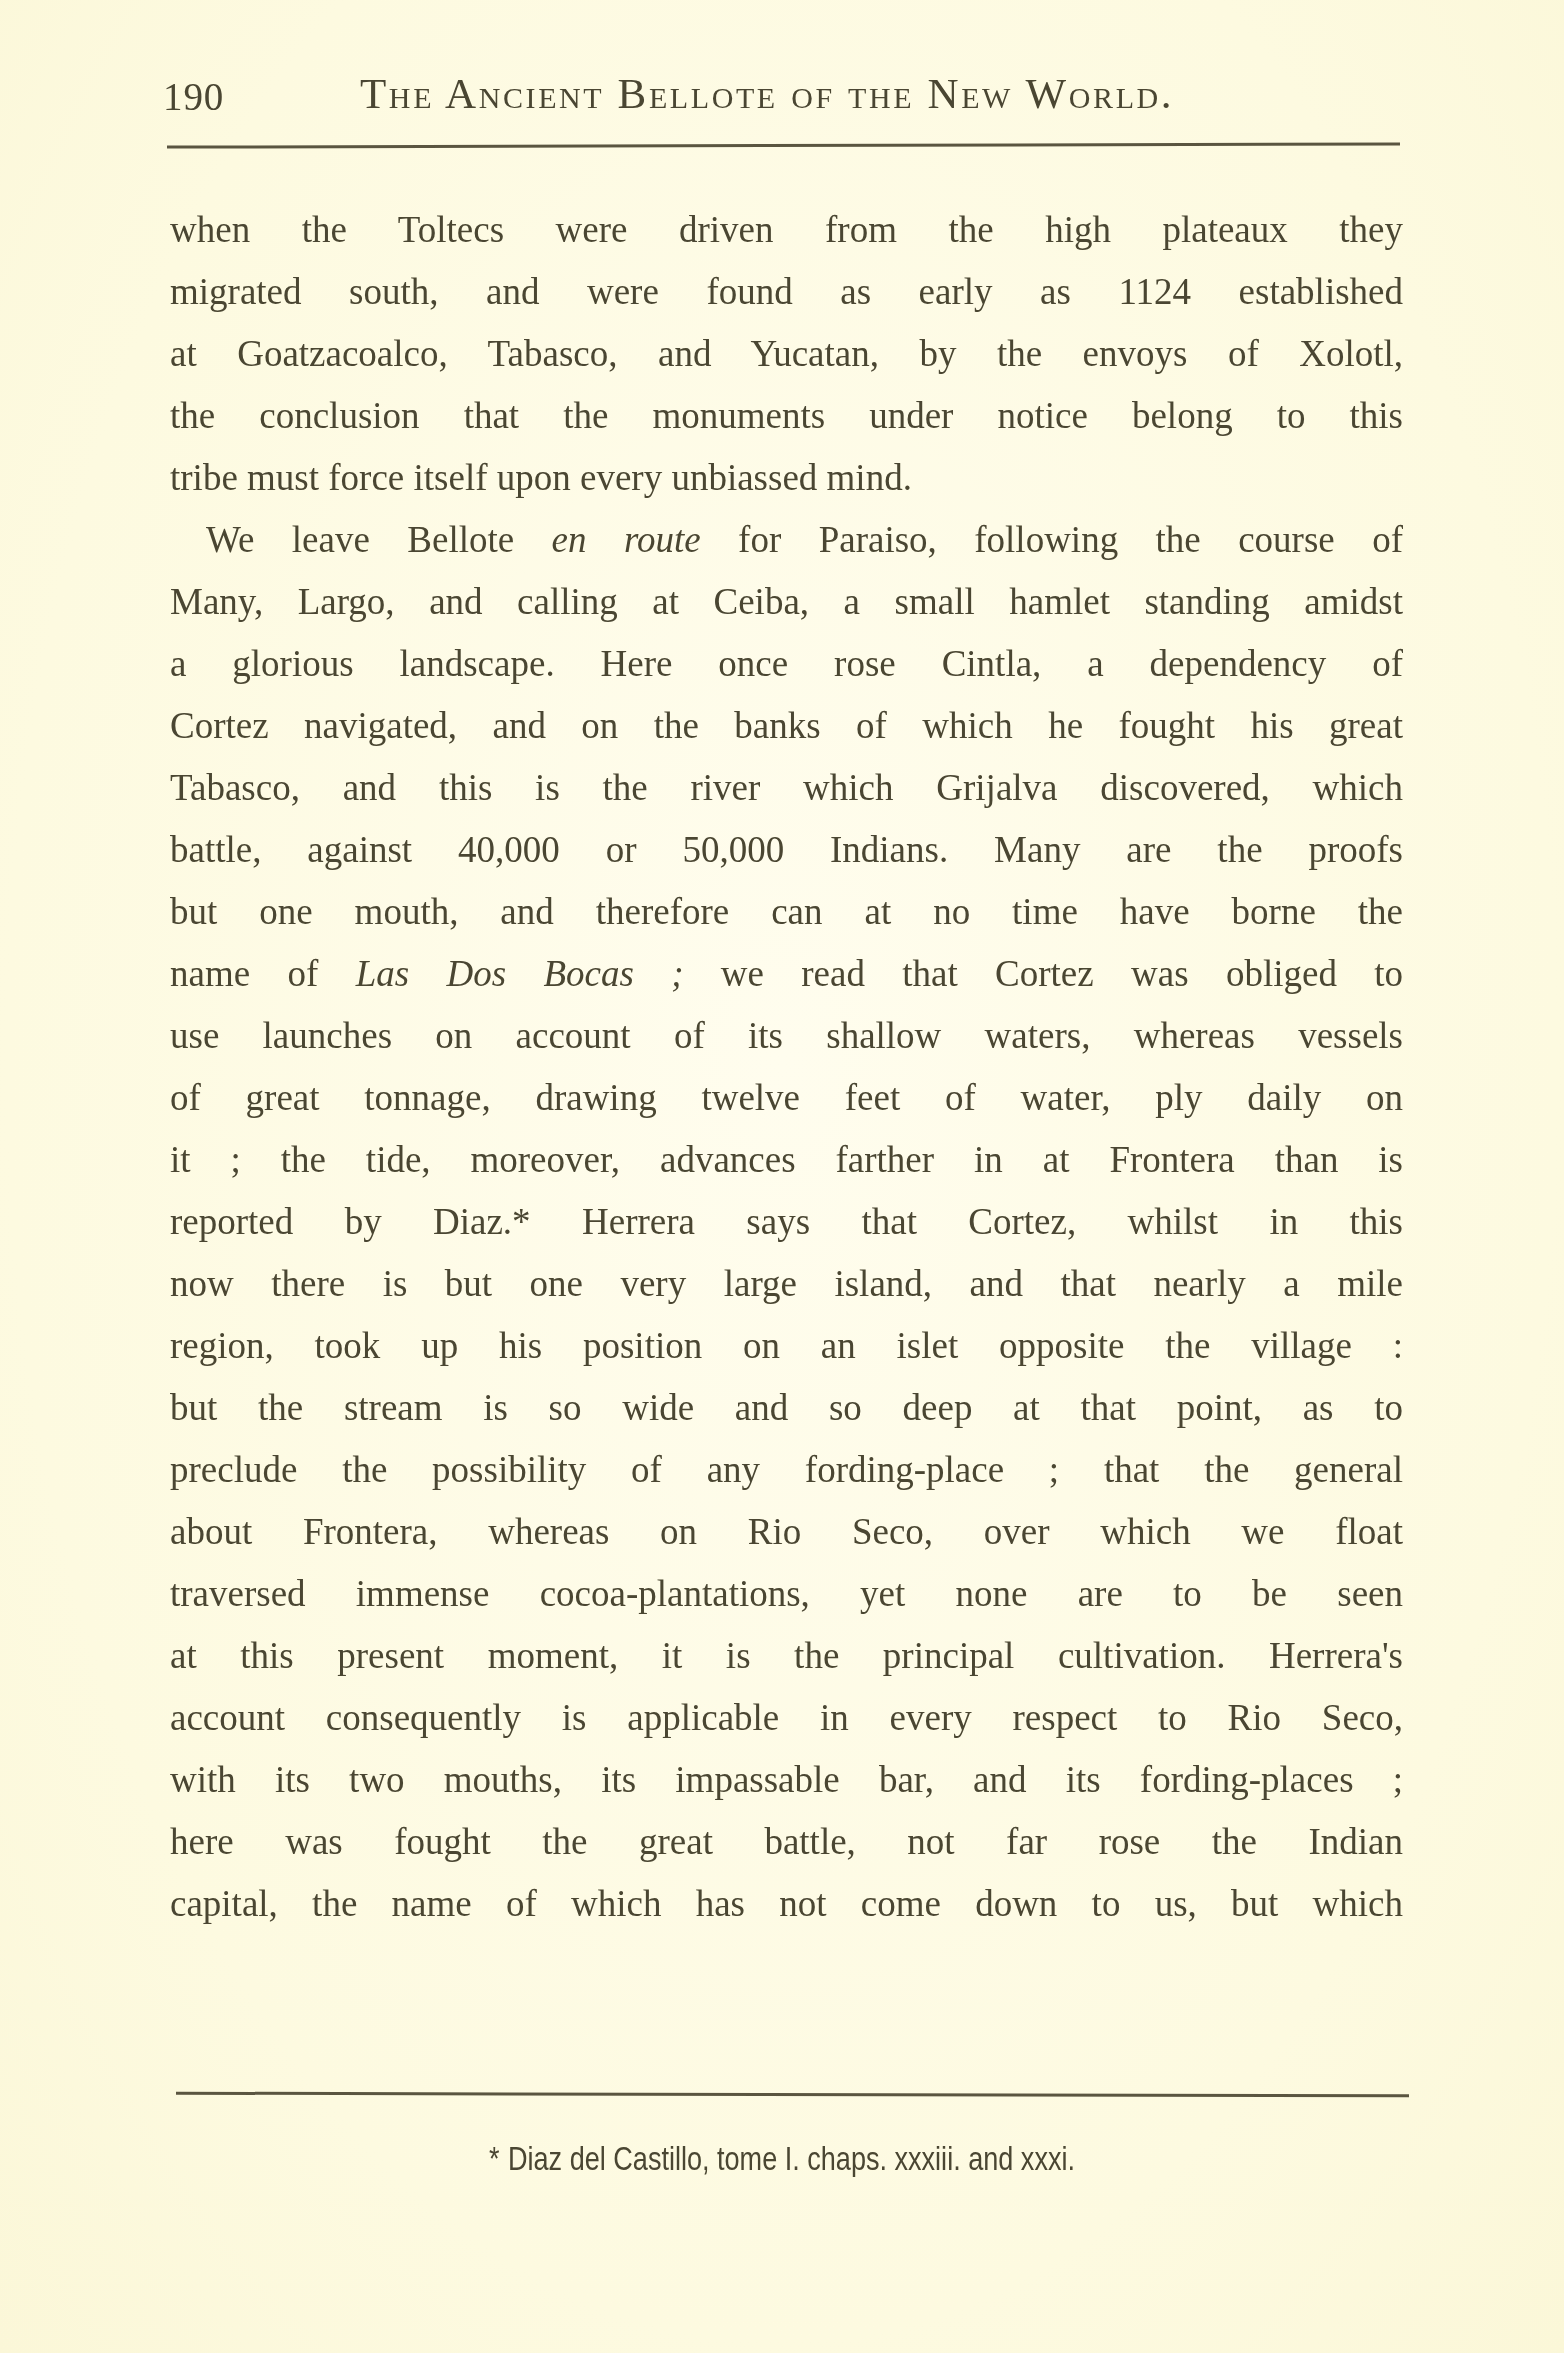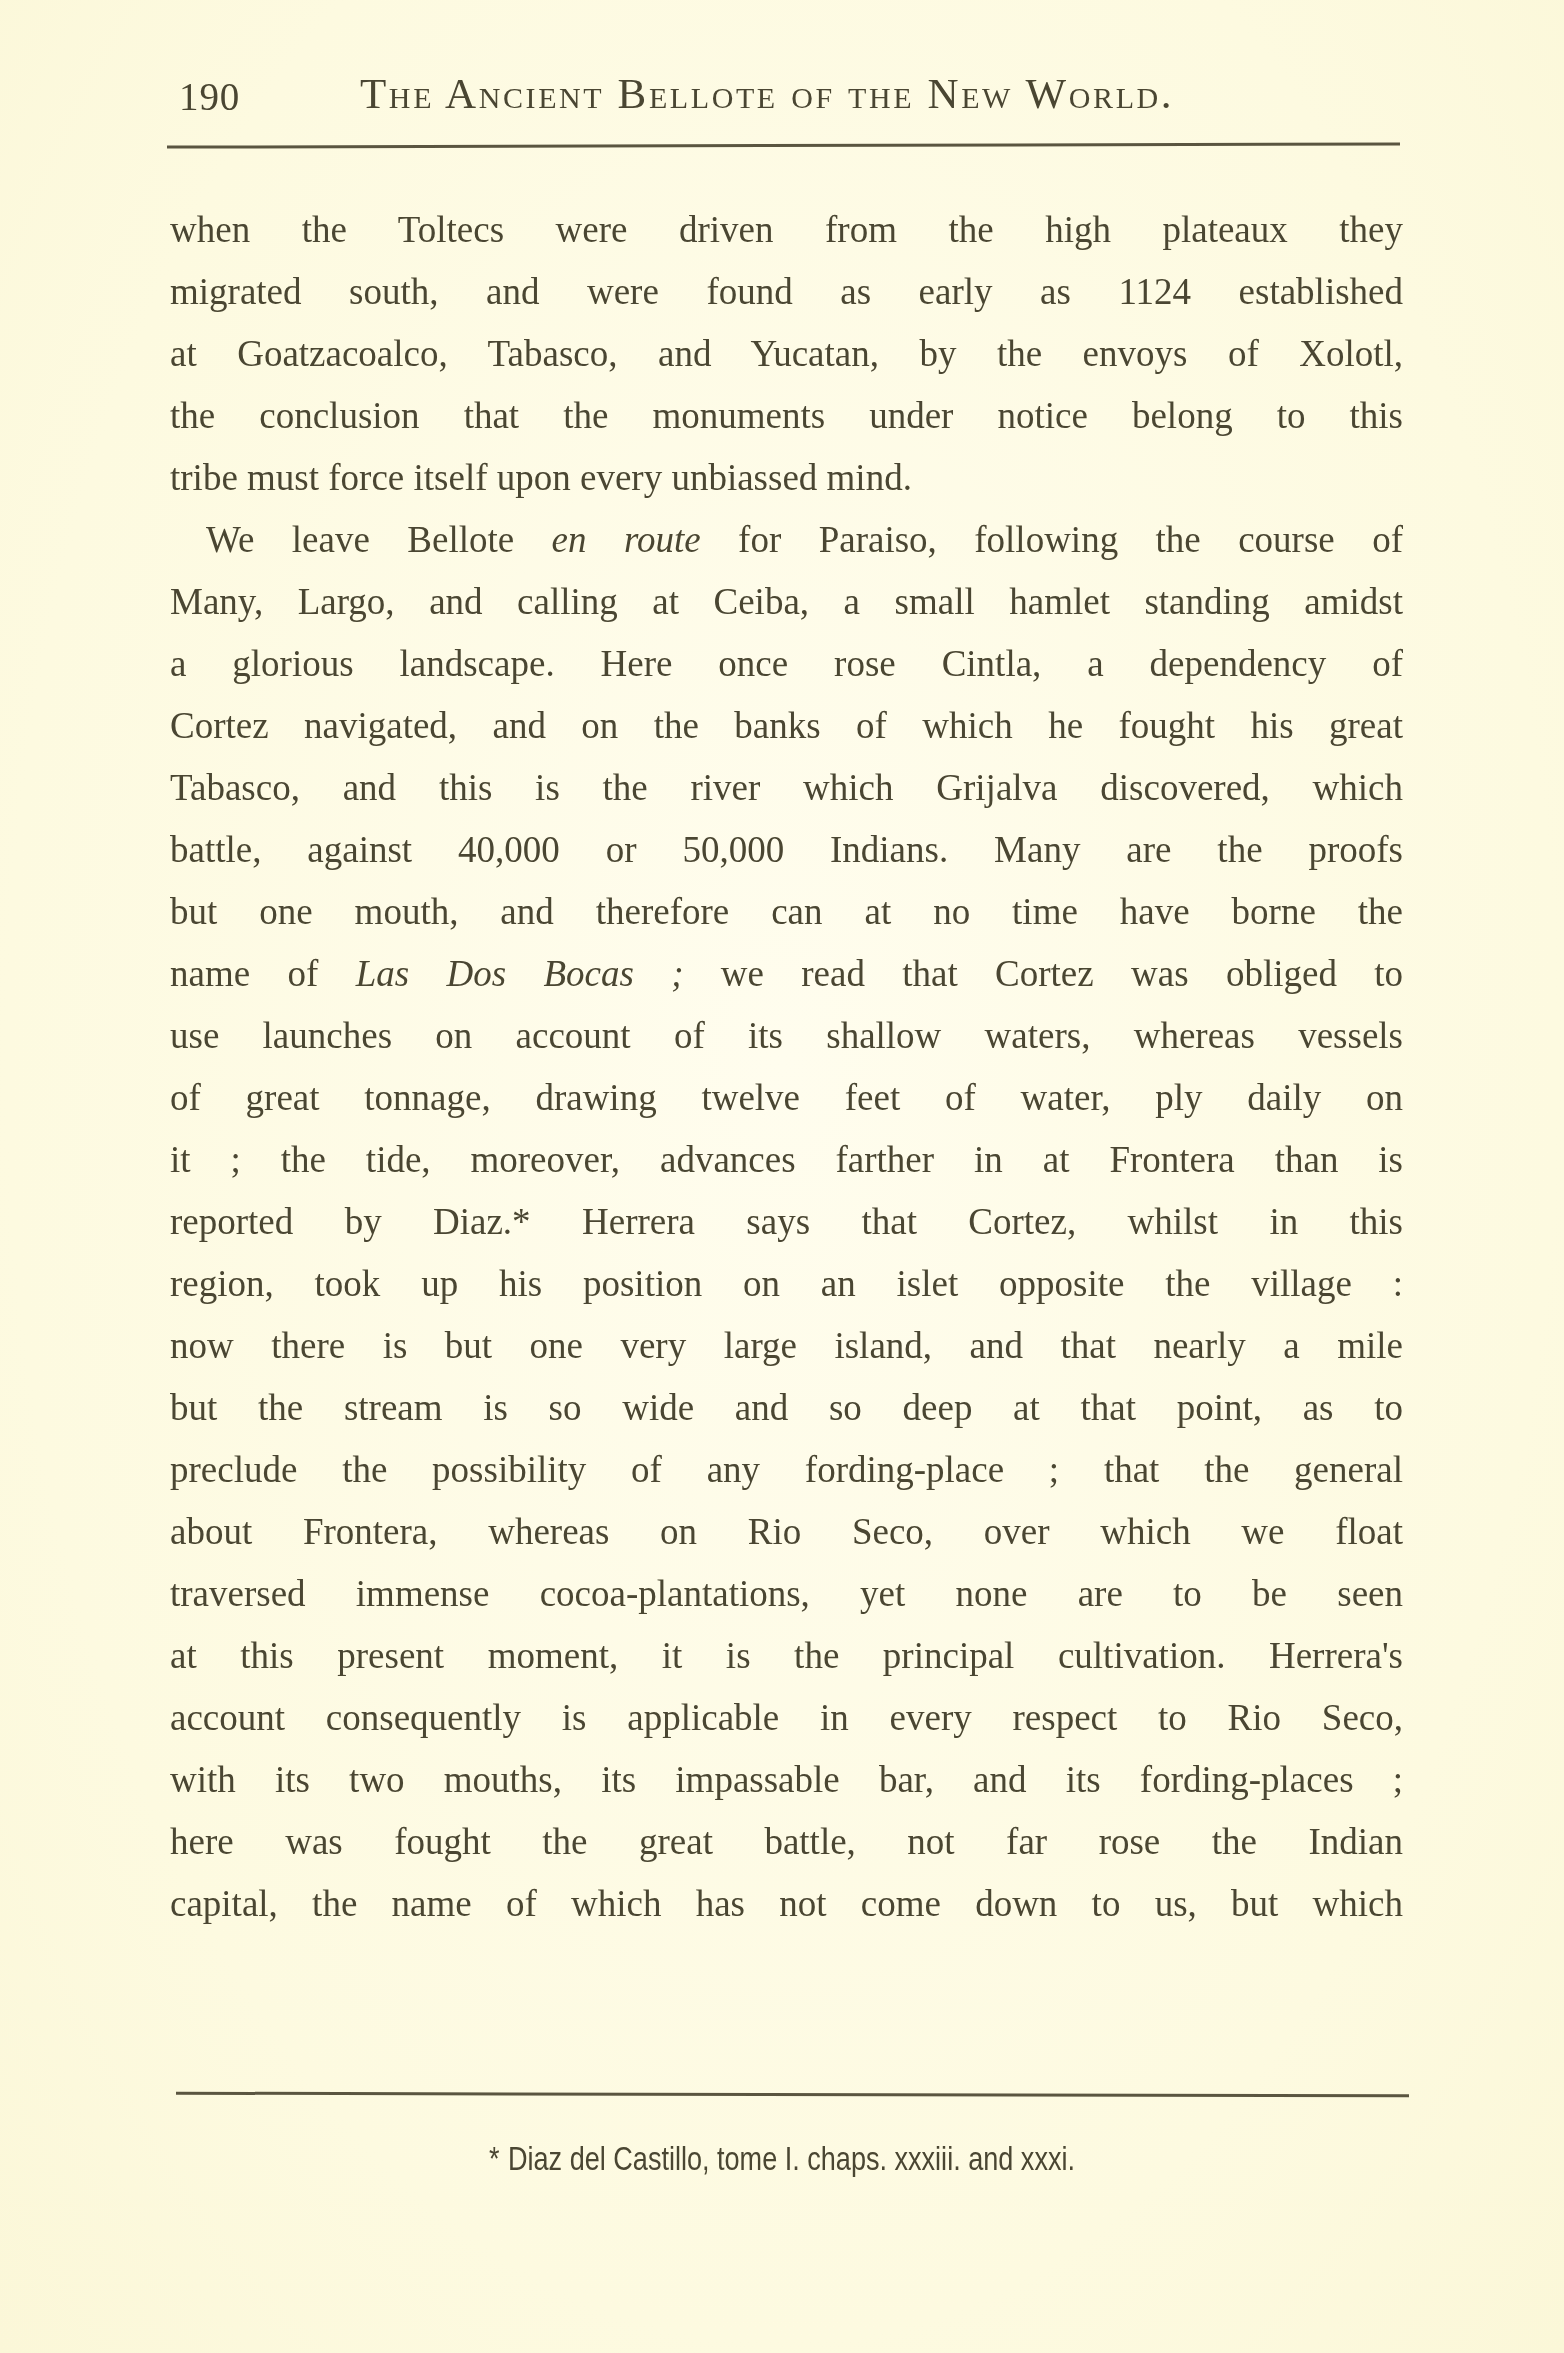--- a/index.html
+++ b/index.html
@@ -11,21 +11,21 @@
     color: #4a4632;
   }
   .page-bg {
     position: absolute; inset: 0;
     background: radial-gradient(ellipse at 50% 45%, #fffdee 0%, #fdfae0 70%, #fbf7d8 100%);
   }
   .running-head {
     position: absolute; left: 163px; top: 69px; width: 1251px; height: 60px;
   }
   .page-number {
-    position: absolute; left: 16px; top: 5.1px;
+    position: absolute; left: 0; top: 5.1px;
     font-size: 39px; letter-spacing: 0.9px;
   }
   .running-title {
     position: absolute; left: 197px; top: 0;
     font-size: 43px; font-variant: small-caps; letter-spacing: 2.6px;
     white-space: nowrap;
   }
   .rule {
     position: absolute; height: 2.6px; background: #5a5540;
   }
@@ -74,22 +74,22 @@
     <div class="line">a glorious landscape.  Here once rose Cintla, a dependency of</div>
     <div class="line">Cortez navigated, and on the banks of which he fought his great</div>
     <div class="line">Tabasco, and this is the river which Grijalva discovered, which</div>
     <div class="line">battle, against 40,000 or 50,000 Indians.  Many are the proofs</div>
     <div class="line">but one mouth, and therefore can at no time have borne the</div>
     <div class="line"><span>name of </span><em>Las Dos Bocas ;</em><span> we read that Cortez was obliged to</span></div>
     <div class="line">use launches on account of its shallow waters, whereas vessels</div>
     <div class="line">of great tonnage, drawing twelve feet of water, ply daily on</div>
     <div class="line">it ; the tide, moreover, advances farther in at Frontera than is</div>
     <div class="line">reported by Diaz.* Herrera says that Cortez, whilst in this</div>
+    <div class="line">now there is but one very large island, and that nearly a mile</div>
     <div class="line">region, took up his position on an islet opposite the village :</div>
-    <div class="line">now there is but one very large island, and that nearly a mile</div>
     <div class="line">but the stream is so wide and so deep at that point, as to</div>
     <div class="line">preclude the possibility of any fording-place ; that the general</div>
     <div class="line">about Frontera, whereas on Rio Seco, over which we float</div>
     <div class="line">traversed immense cocoa-plantations, yet none are to be seen</div>
     <div class="line">at this present moment, it is the principal cultivation.  Herrera's</div>
     <div class="line">account consequently is applicable in every respect to Rio Seco,</div>
     <div class="line">with its two mouths, its impassable bar, and its fording-places ;</div>
     <div class="line">here was fought the great battle, not far rose the Indian</div>
     <div class="line">capital, the name of which has not come down to us, but which</div>
   </div>

